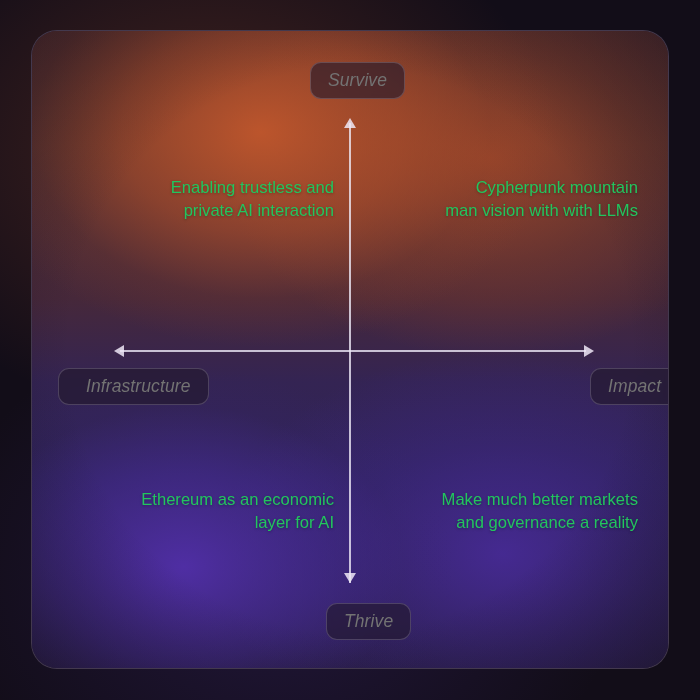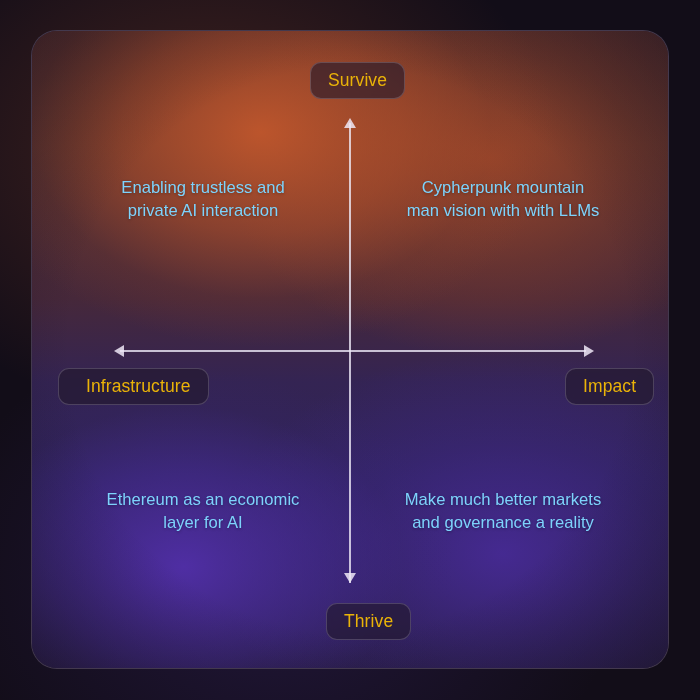--- a/index.html
+++ b/index.html
@@ -125,36 +125,37 @@
     position: absolute;
     display: flex;
     align-items: center;
     justify-content: center;
     box-sizing: border-box;
     height: 37px;
     padding: 0 17px;
     border-radius: 11px;
     border: 1px solid rgba(228,220,240,0.20);
     background: rgba(34,25,44,0.62);
-    color: #eab308;
+    color: #737373;
     font-size: 17.5px;
     letter-spacing: 0.1px;
     white-space: nowrap;
     backdrop-filter: blur(3px);
+    font-style: italic;
   }
   .pill-top    { left: 278px; top: 31px; }
   .pill-bottom { left: 283px; top: 572px; margin-left: 11px; }
   .pill-left   { left: 26px;  top: 337px; padding-left: 27px; }
-  .pill-right  { left: 533px; top: 337px; }
+  .pill-right  { left: 558px; top: 337px; }
 
   
   .qtext {
     position: absolute;
-    text-align: center;
-    color: #7dd3fc;
+    text-align: right;
+    color: #22c55e;
     font-size: 16.6px;
     line-height: 1.38;
     white-space: pre-line;
     text-shadow: 0 1px 3px rgba(0,0,0,0.30);
   }
   .q-tl { left: 40px;  top: 146px; width: 262px; }
   .q-tr { left: 336px; top: 146px; width: 270px; }
   .q-bl { left: 40px;  top: 458px; width: 262px; }
   .q-br { left: 336px; top: 458px; width: 270px; }
 </style>

